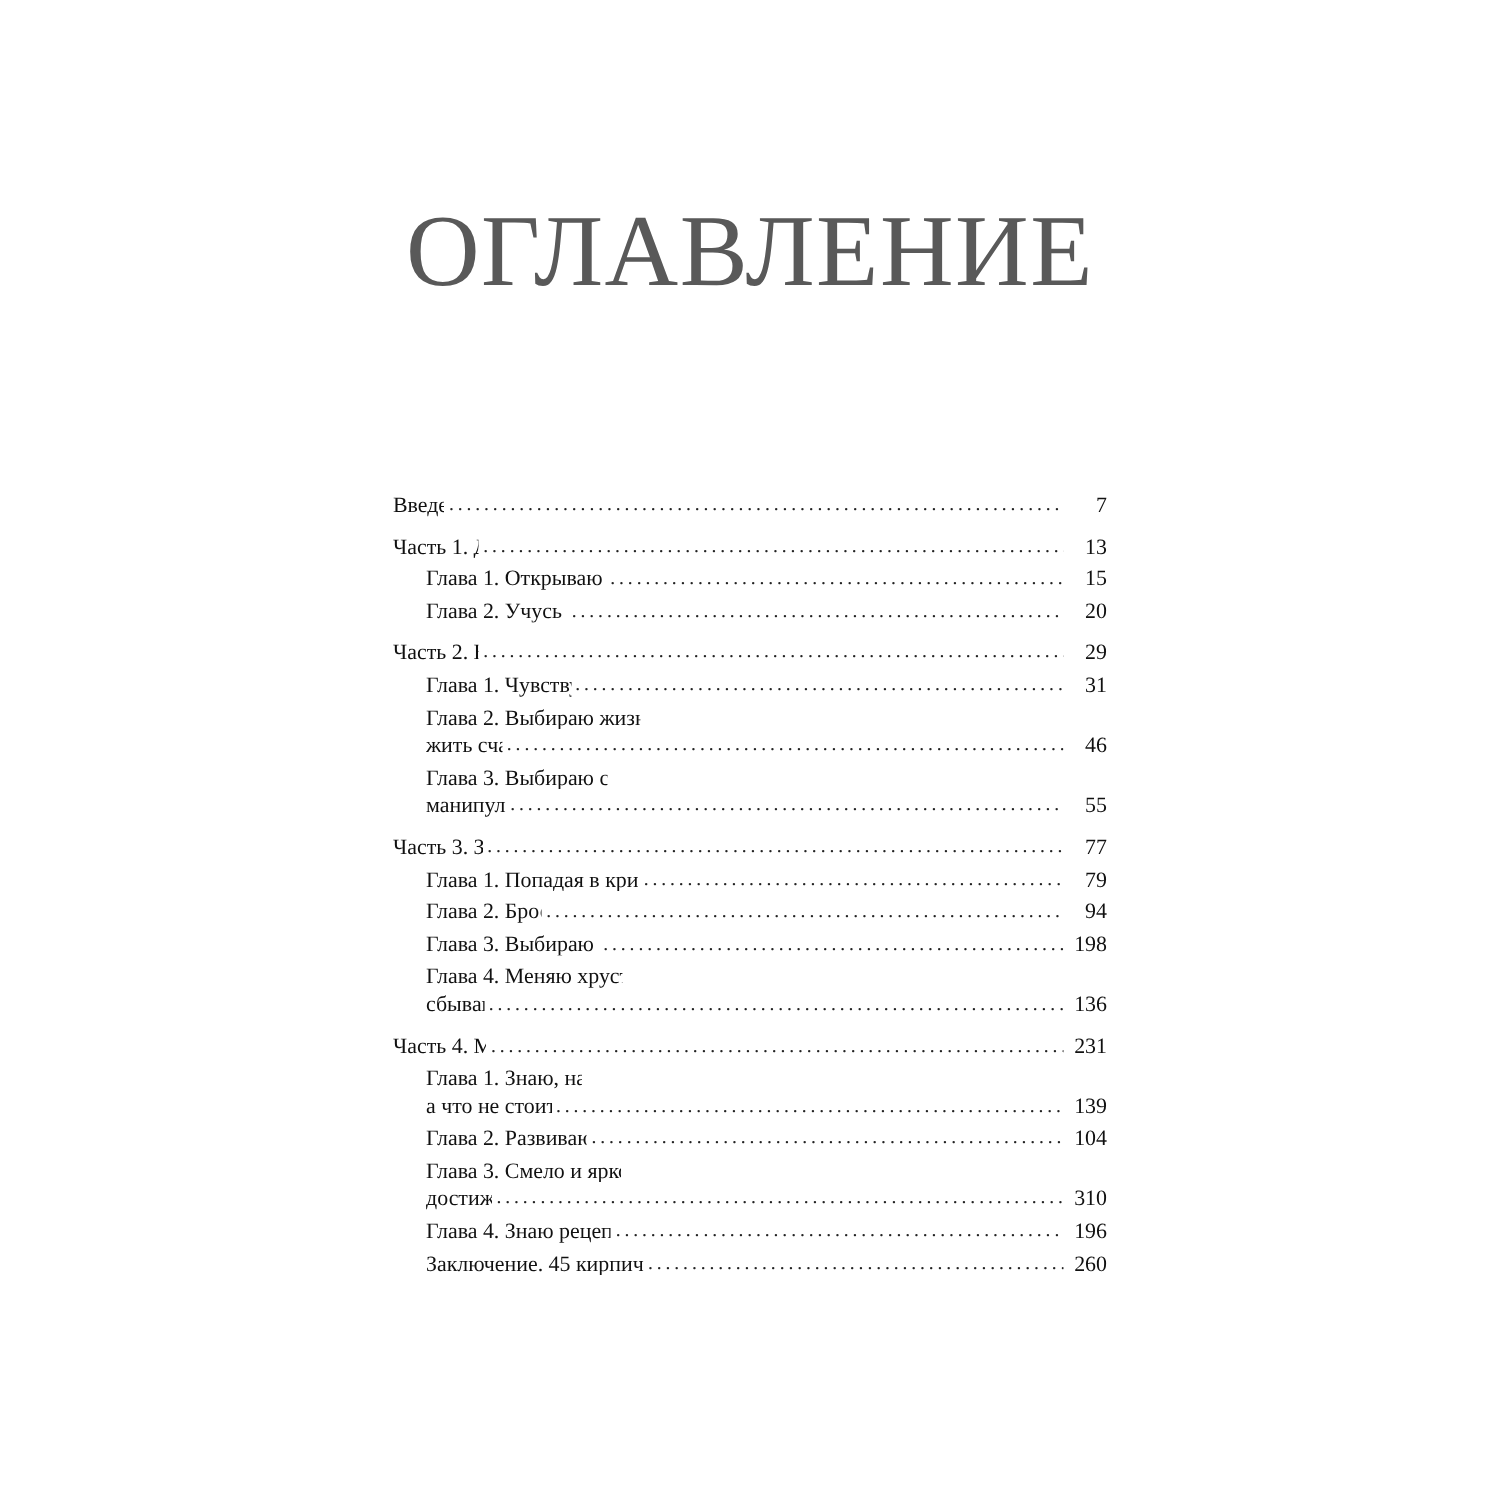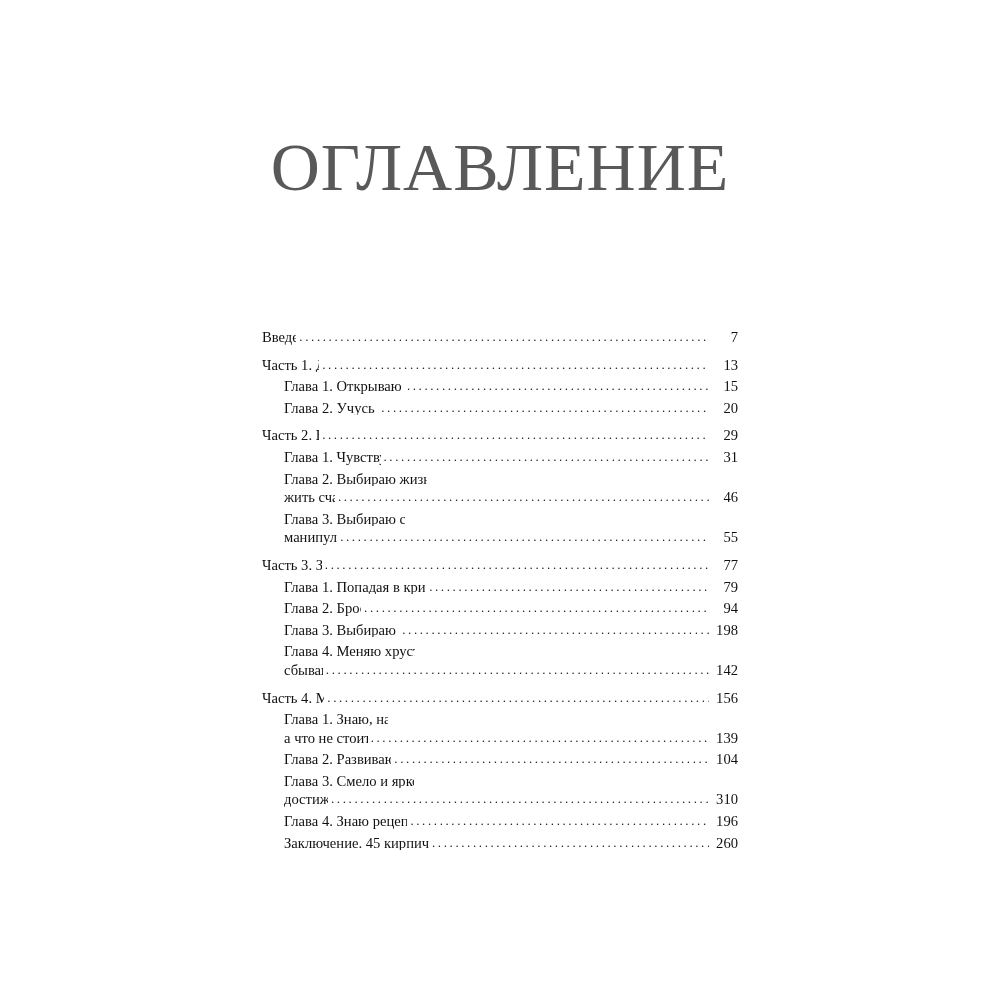--- a/index.html
+++ b/index.html
@@ -172,27 +172,27 @@
         <span class="page-num">198</span>
       </div>
       <div class="toc-row level-1 plain">
         <span class="label">Глава 4. Меняю хрустальные мечты на те, которые</span>
         <span class="dots">........................................................................................................................</span>
         <span class="page-num"></span>
       </div>
       <div class="toc-row level-1">
         <span class="label">сбываются.</span>
         <span class="dots">........................................................................................................................</span>
-        <span class="page-num">142</span>
+        <span class="page-num">136</span>
       </div>
       <div class="group-gap"></div>
       <div class="toc-row level-0">
         <span class="label">Часть 4. Мудрость</span>
         <span class="dots">........................................................................................................................</span>
-        <span class="page-num">156</span>
+        <span class="page-num">231</span>
       </div>
       <div class="toc-row level-1 plain">
         <span class="label">Глава 1. Знаю, на что могу повлиять,</span>
         <span class="dots">........................................................................................................................</span>
         <span class="page-num"></span>
       </div>
       <div class="toc-row level-1">
         <span class="label">а что не стоит беспокойства</span>
         <span class="dots">........................................................................................................................</span>
         <span class="page-num">139</span>

